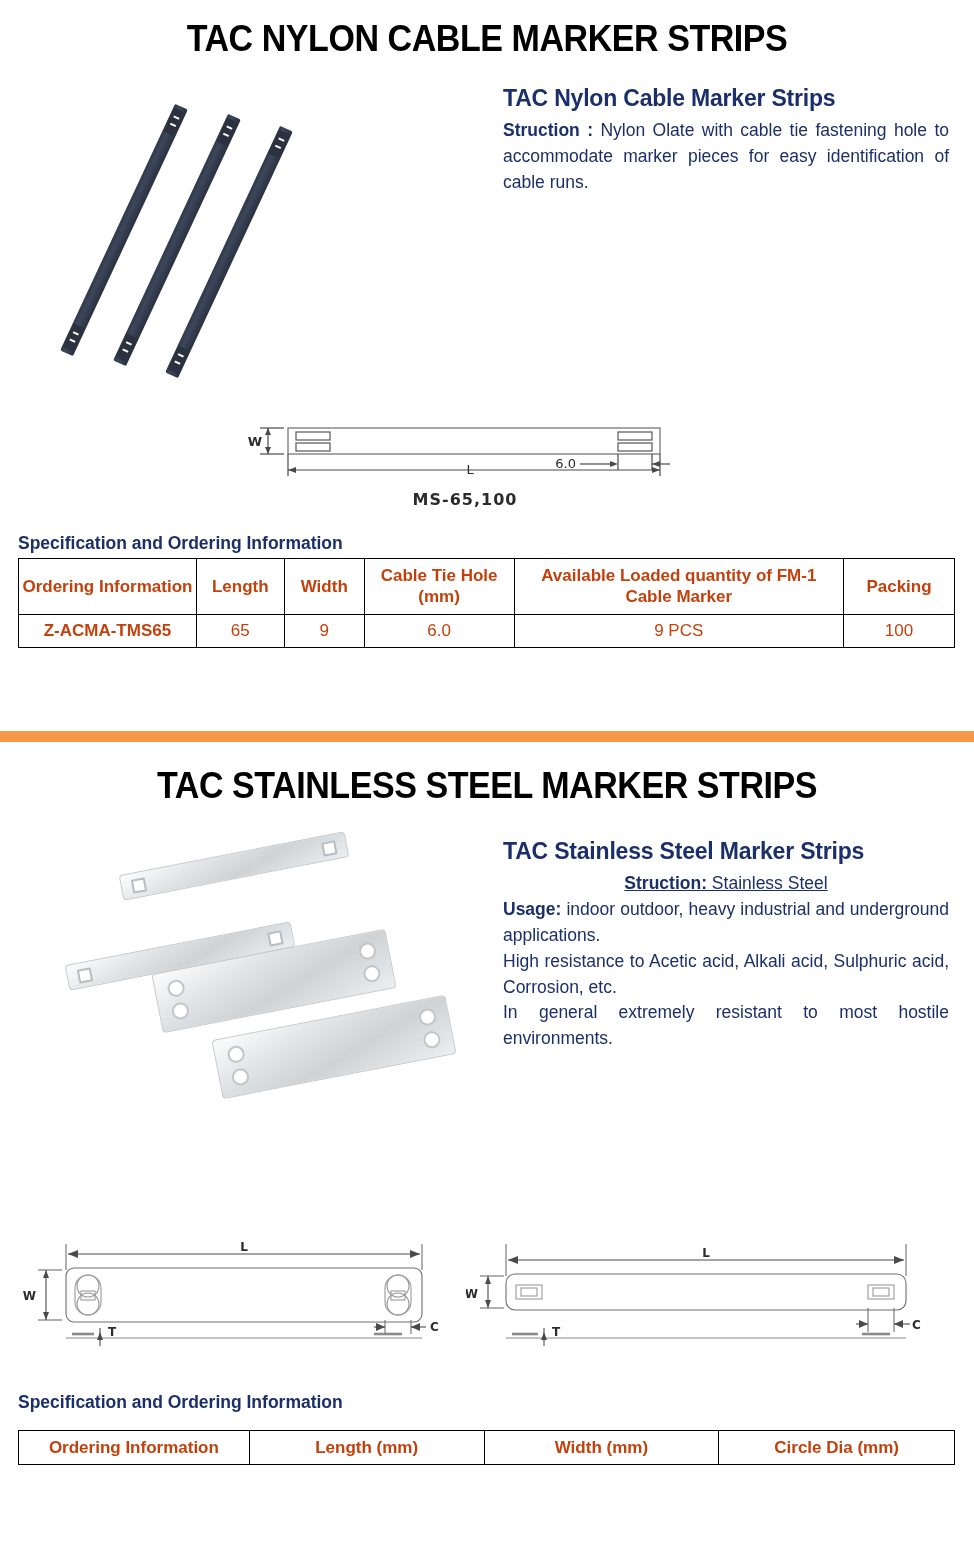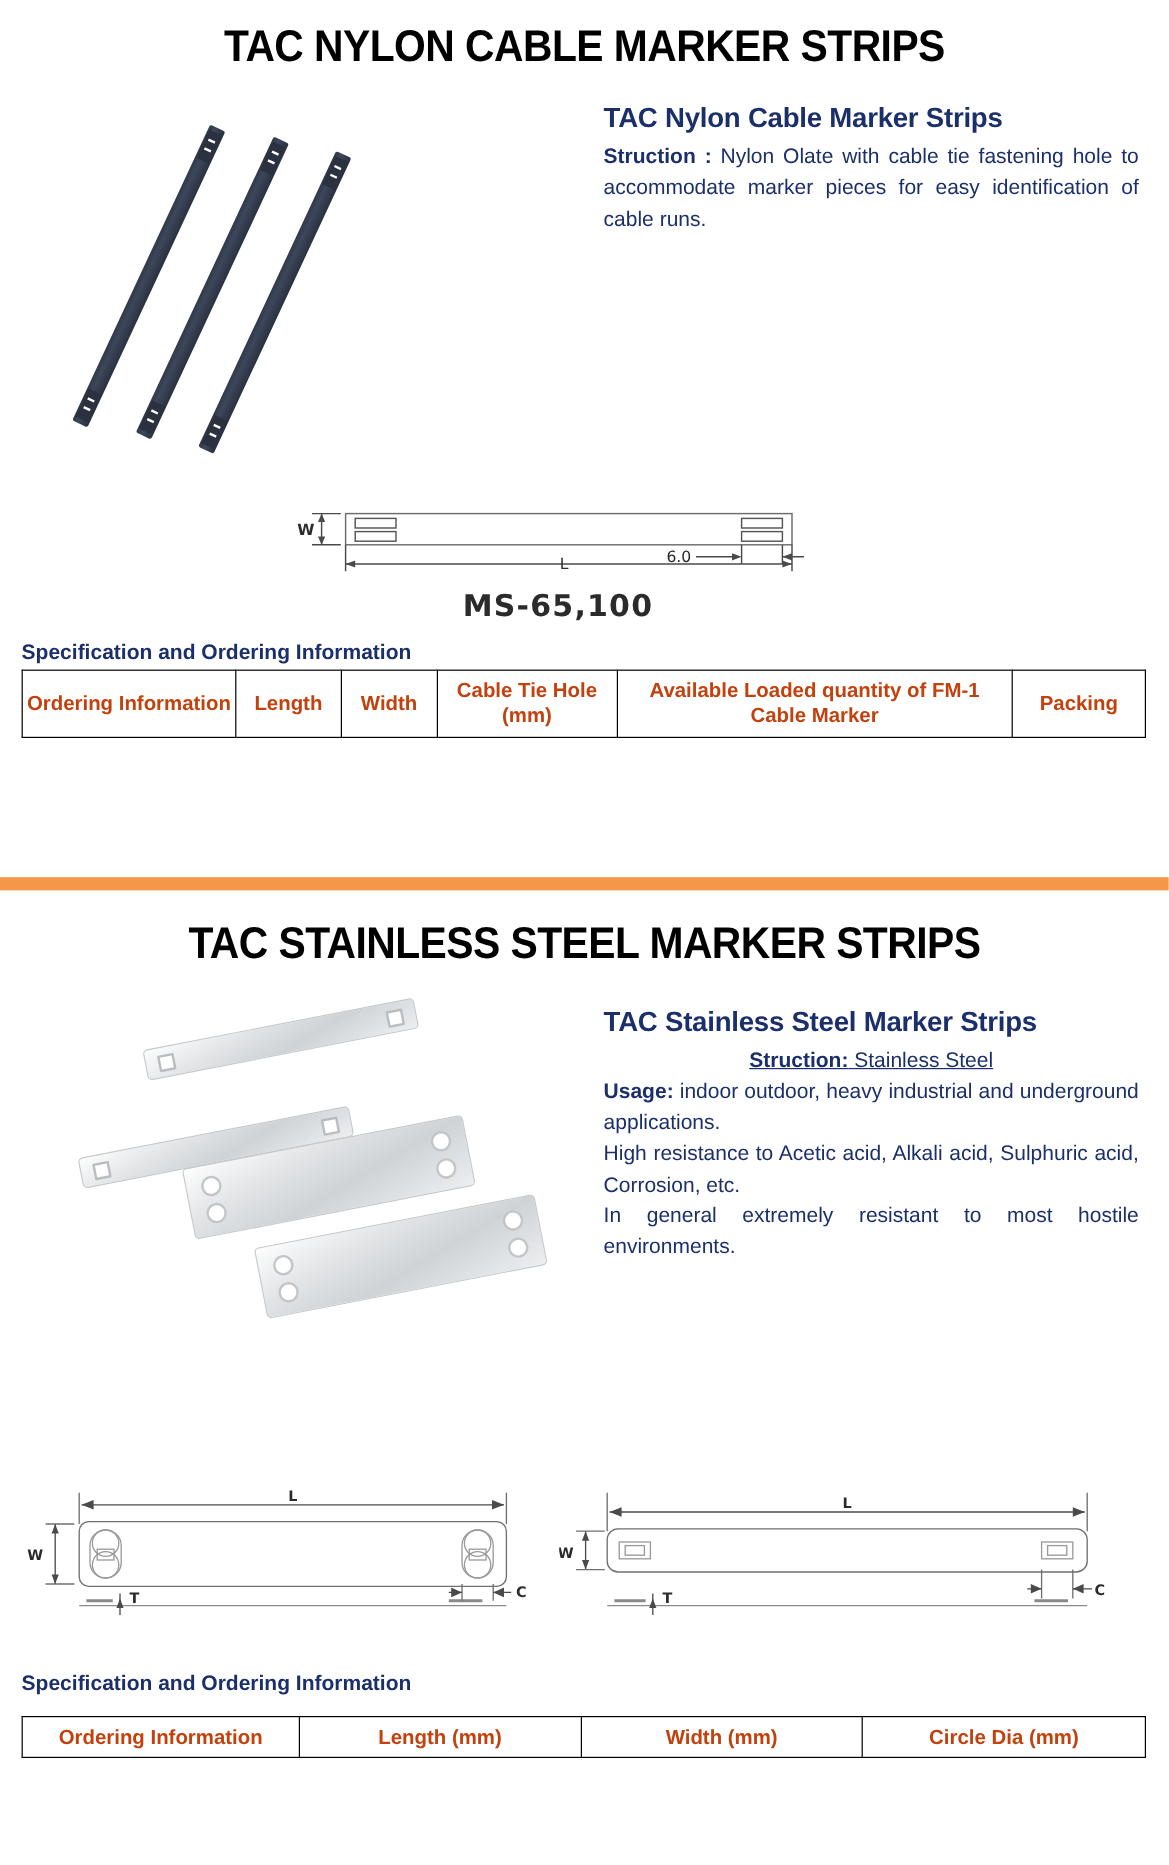--- a/index.html
+++ b/index.html
@@ -110,21 +110,21 @@
     border: 2px solid #c2c6c9;
     border-radius: 50%;
   }
 
   
   .tech-draw { position: absolute; }
   .tech-draw svg { display: block; }
   .ms-caption {
     text-align: center;
     font-weight: bold;
-    font-size: 25px;
+    font-size: 16px;
     color: #2b2b2b;
     font-family: "DejaVu Sans", sans-serif;
     letter-spacing: 1px;
   }
 </style>
 </head>
 <body>
 
 <div>
 
@@ -226,20 +226,28 @@
         <tr>
           <th>Ordering Information</th>
           <th>Length</th>
           <th>Width</th>
           <th>Cable Tie Hole (mm)</th>
           <th>Available Loaded quantity of FM-1 Cable Marker</th>
           <th>Packing</th>
         </tr>
       </thead>
       <tbody>
+        <tr>
+          <td class="code">Z-ACMA-TMS65</td>
+          <td>65</td>
+          <td>9</td>
+          <td>6.0</td>
+          <td>9 PCS</td>
+          <td>100</td>
+        </tr>
       </tbody>
     </table>
   </div>
 </div>
 
 <div class="divider-orange" style="position:absolute; left:0; top:731px; height:11px;"></div>
 
 <div>
 
   <div class="section-title" style="position:absolute; left:0; top:765px; width:974px;">TAC STAINLESS STEEL MARKER STRIPS</div>

